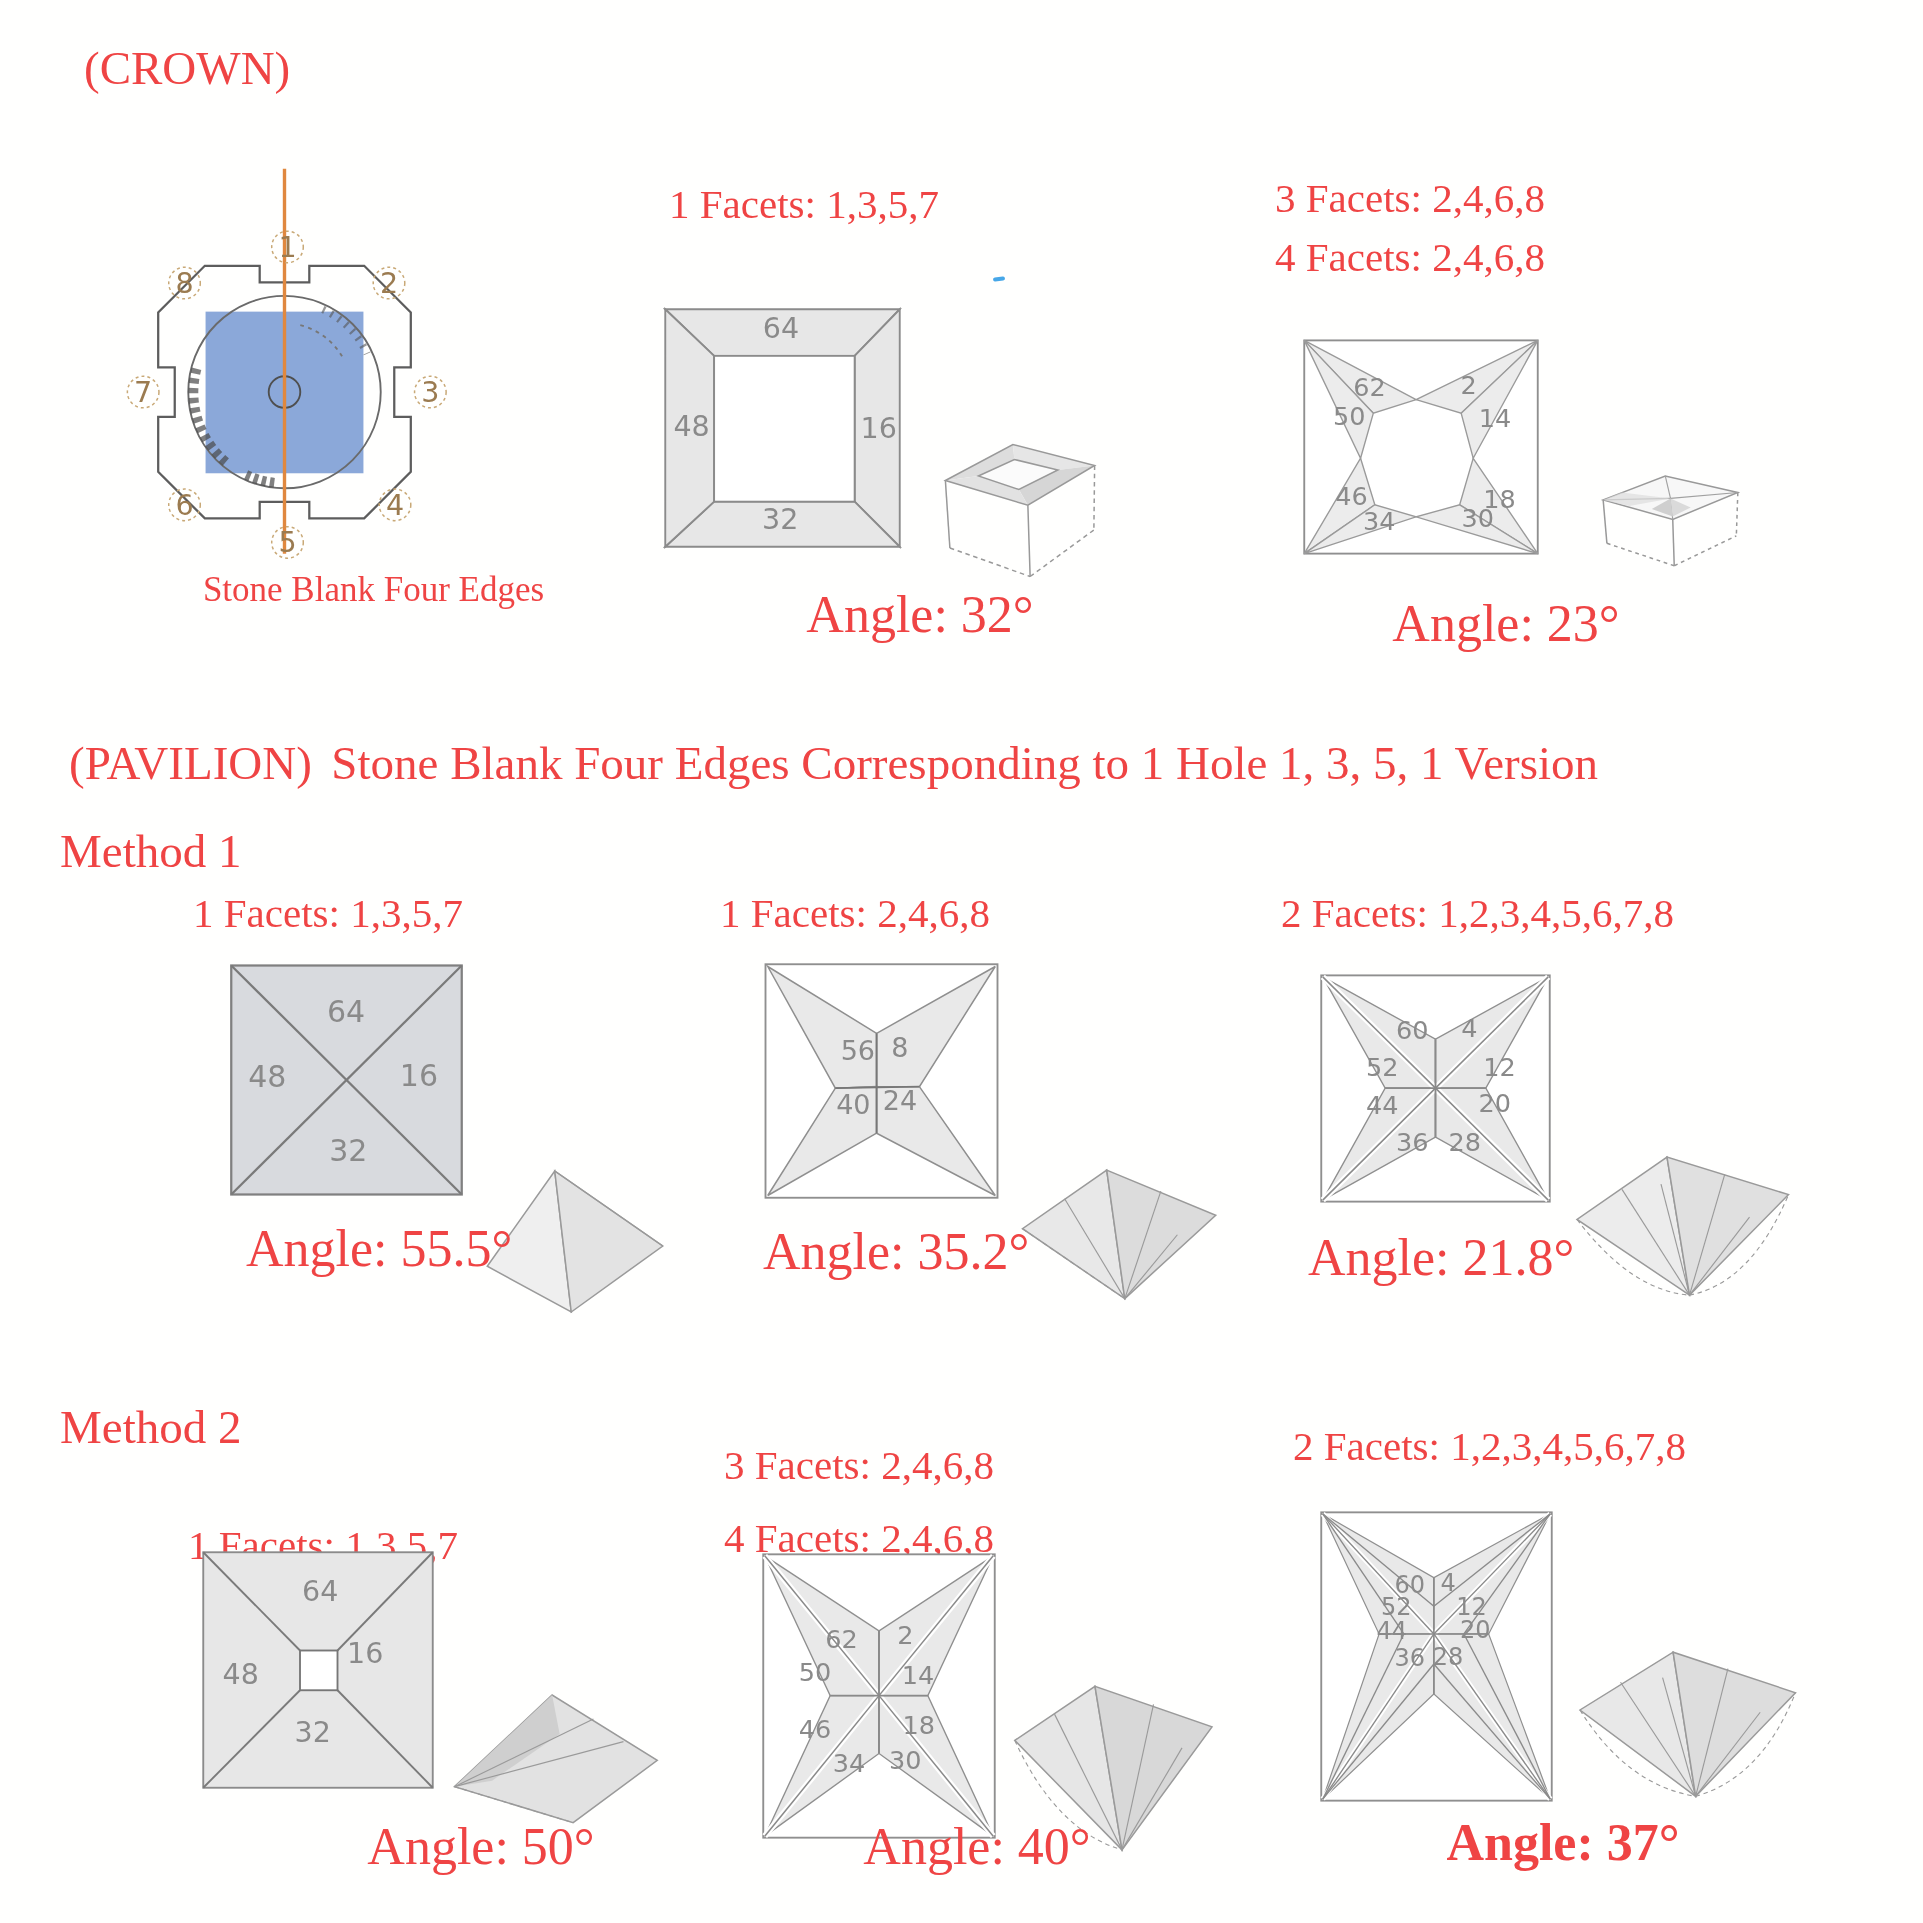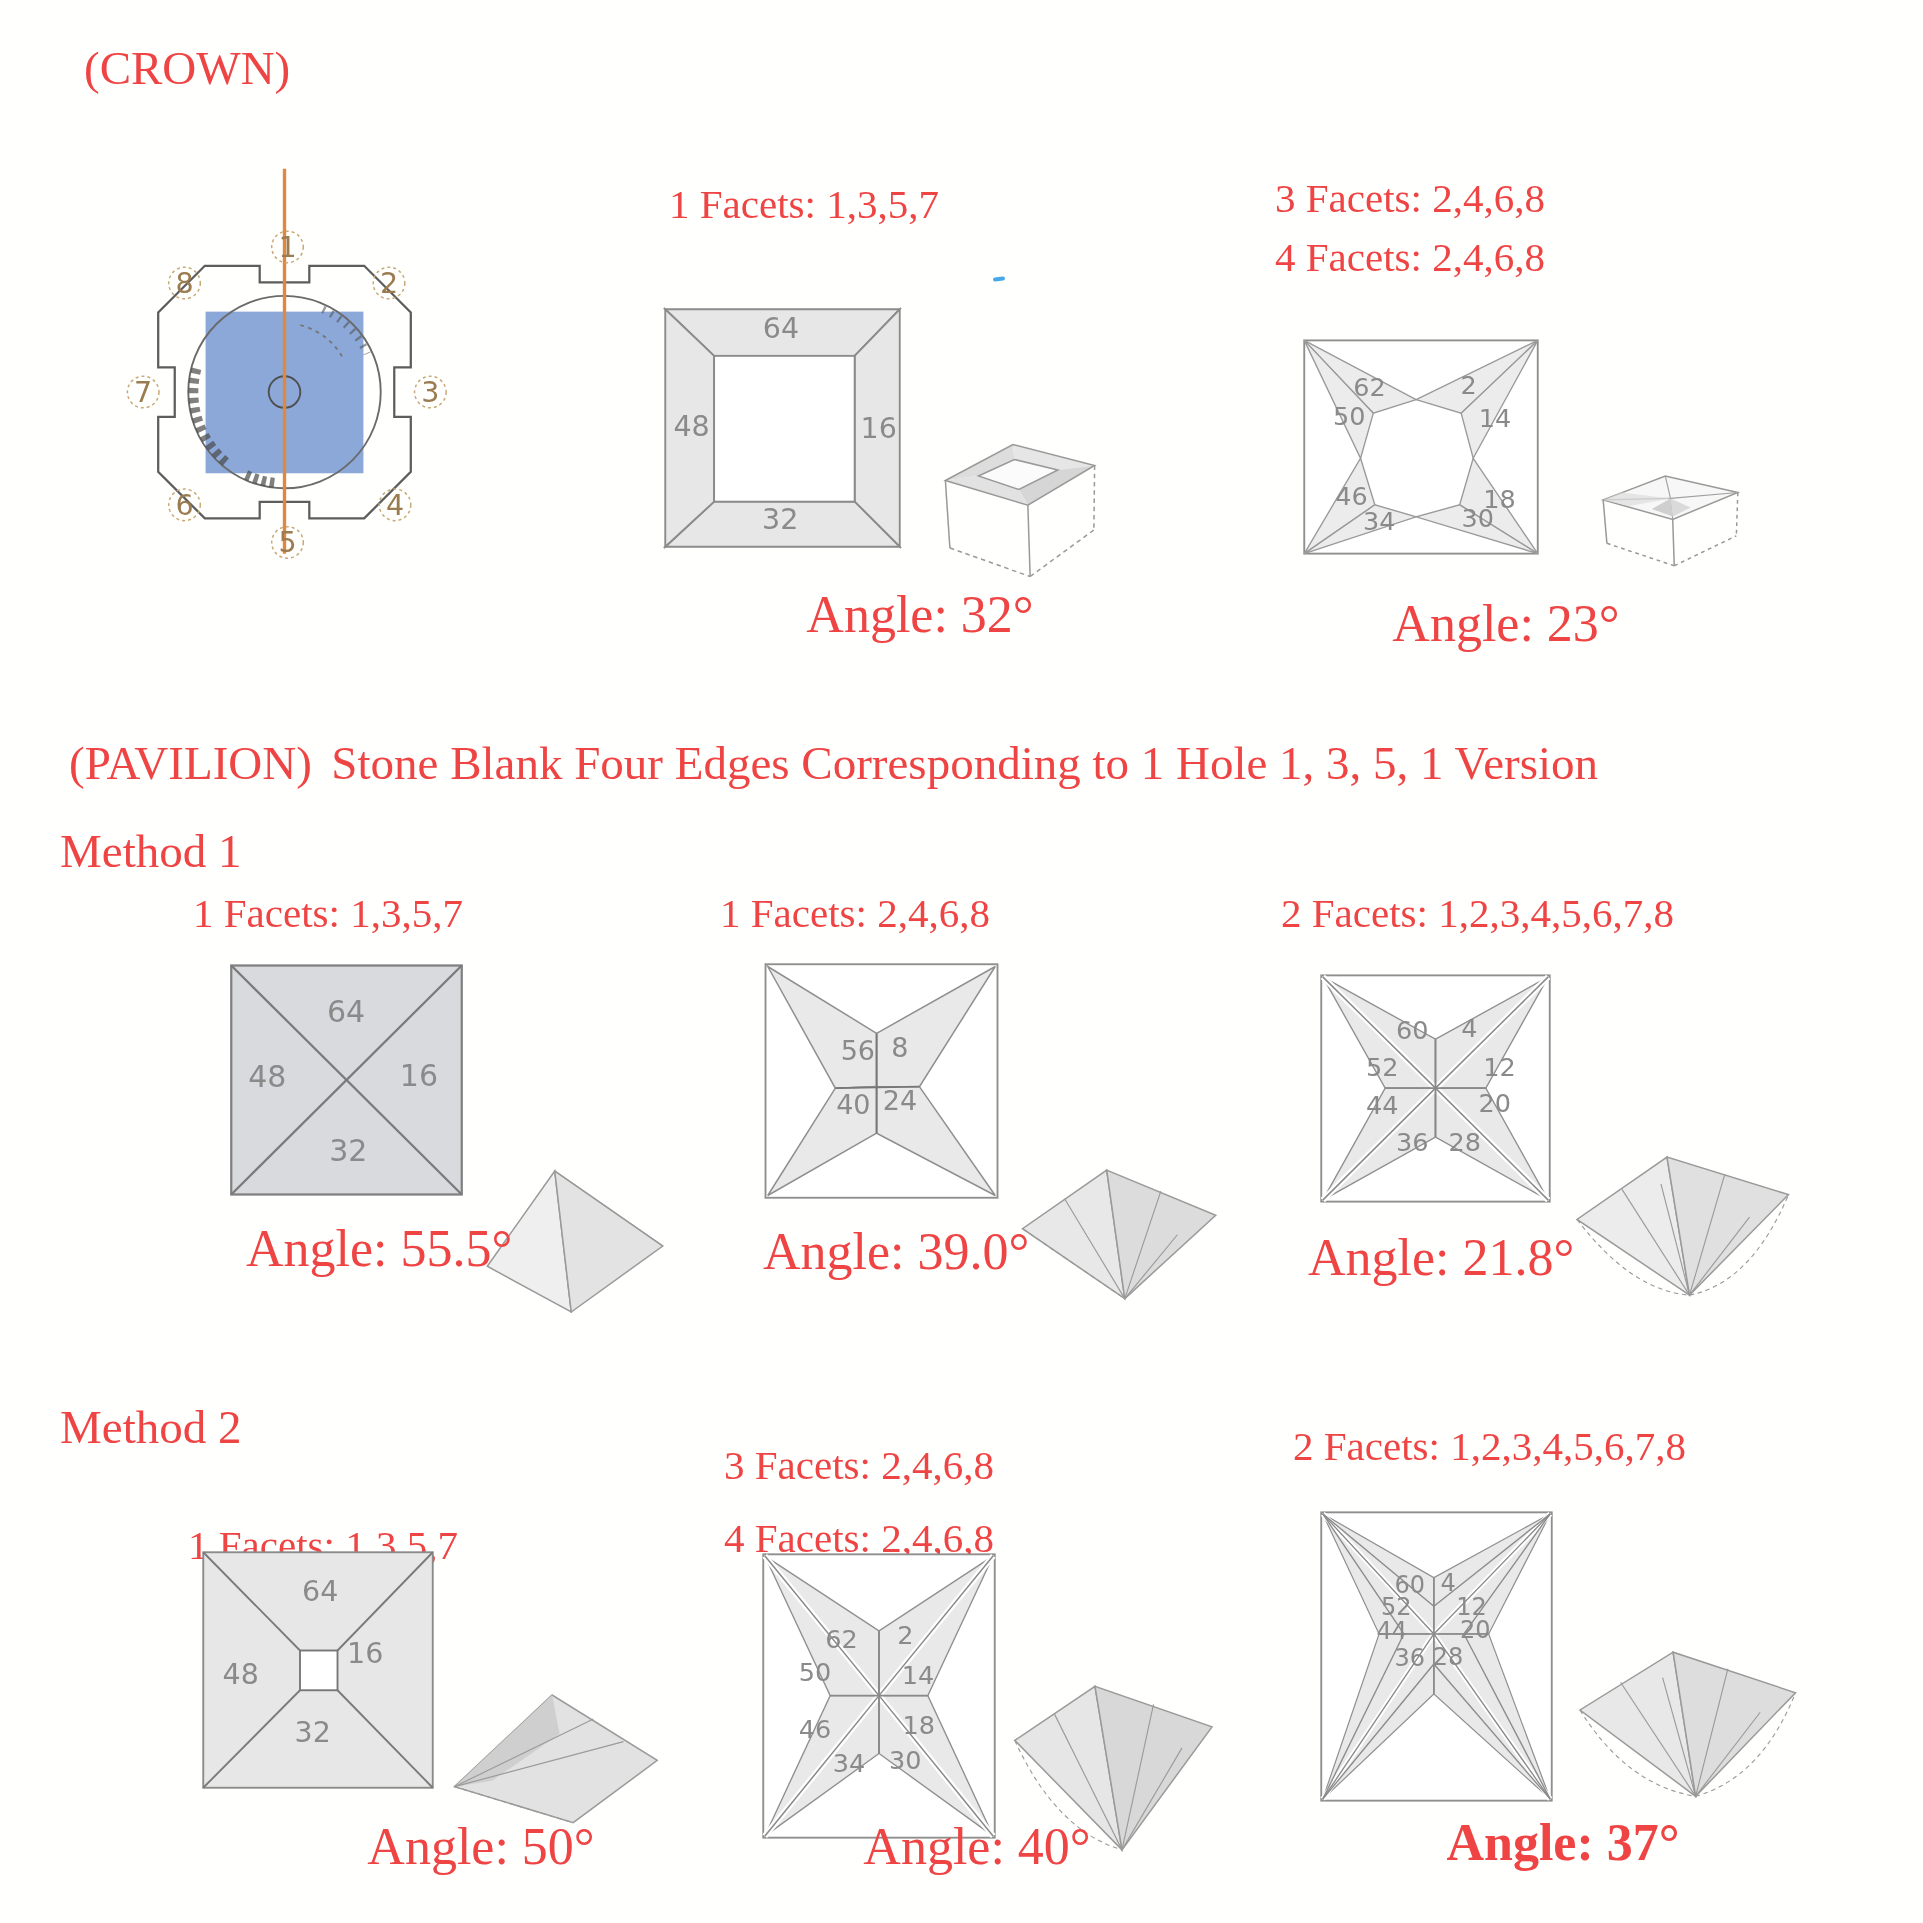--- a/index.html
+++ b/index.html
@@ -51,20 +51,21 @@
       <text x="232" y="535">5</text>
       <circle cx="95" cy="472" r="21" fill="none" stroke="#c9a977" stroke-width="2" stroke-dasharray="4 4"></circle>
       <text x="95" y="485">6</text>
       <circle cx="40" cy="322" r="21" fill="none" stroke="#c9a977" stroke-width="2" stroke-dasharray="4 4"></circle>
       <text x="40" y="335">7</text>
       <circle cx="95" cy="177" r="21" fill="none" stroke="#c9a977" stroke-width="2" stroke-dasharray="4 4"></circle>
       <text x="95" y="190">8</text>
     </g>
   </svg>
 
+  <div class="abs caption" style="left:118px;top:570px;width:511px;">Stone Blank Four Edges</div>
 
   <div class="abs subhdr" style="left:669px;top:180px;">1 Facets: 1,3,5,7</div>
 
   <svg class="abs" style="left:663px;top:307px;" width="239" height="242" viewBox="0 0 318 322">
     <polygon points="3,3 315,3 255,65 68,65" fill="#e7e7e7" stroke="#8b8b8b" stroke-width="2.5"></polygon>
     <polygon points="315,3 315,319 255,259 255,65" fill="#e7e7e7" stroke="#8b8b8b" stroke-width="2.5"></polygon>
     <polygon points="315,319 3,319 68,259 255,259" fill="#e7e7e7" stroke="#8b8b8b" stroke-width="2.5"></polygon>
     <polygon points="3,319 3,3 68,65 68,259" fill="#e7e7e7" stroke="#8b8b8b" stroke-width="2.5"></polygon>
     <rect x="68" y="65" width="187" height="194" fill="#ffffff" stroke="#8b8b8b" stroke-width="2.5"></rect>
     <g class="facetnum" font-size="38" text-anchor="middle">
@@ -200,21 +201,21 @@
     <polygon points="142,183 6,90 118,12" fill="#e8e8e8" stroke="#9a9a9a" stroke-width="2"></polygon>
     <polygon points="142,183 118,12 263,72" fill="#dcdcdc" stroke="#9a9a9a" stroke-width="2"></polygon>
     <g stroke="#9a9a9a" stroke-width="1.5" fill="none">
       <line x1="142" y1="183" x2="62" y2="50"></line>
       <line x1="142" y1="183" x2="190" y2="40"></line>
       <line x1="142" y1="183" x2="212" y2="98"></line>
     </g>
     <line x1="6" y1="90" x2="142" y2="183" stroke="#9a9a9a" stroke-width="1.5" stroke-dasharray="6 5"></line>
   </svg>
 
-  <div class="abs angle" style="left:763px;top:1222px;">Angle: 39.0°</div>
+  <div class="abs angle" style="left:763px;top:1222px;">Angle: 35.2°</div>
 
   <svg class="abs" style="left:1319px;top:973px;" width="233" height="231" viewBox="0 0 310 307">
     <rect x="3" y="3" width="304" height="301" fill="#ffffff" stroke="#8f8f8f" stroke-width="2.5"></rect>
     <g fill="#e9e9e9" stroke="#8f8f8f" stroke-width="1.8">
       <polygon points="5,5 155,88 155,153"></polygon>
       <polygon points="5,5 88,153 155,153"></polygon>
       <polygon points="305,5 155,88 155,153"></polygon>
       <polygon points="305,5 222,153 155,153"></polygon>
       <polygon points="5,302 88,153 155,153"></polygon>
       <polygon points="5,302 155,218 155,153"></polygon>

